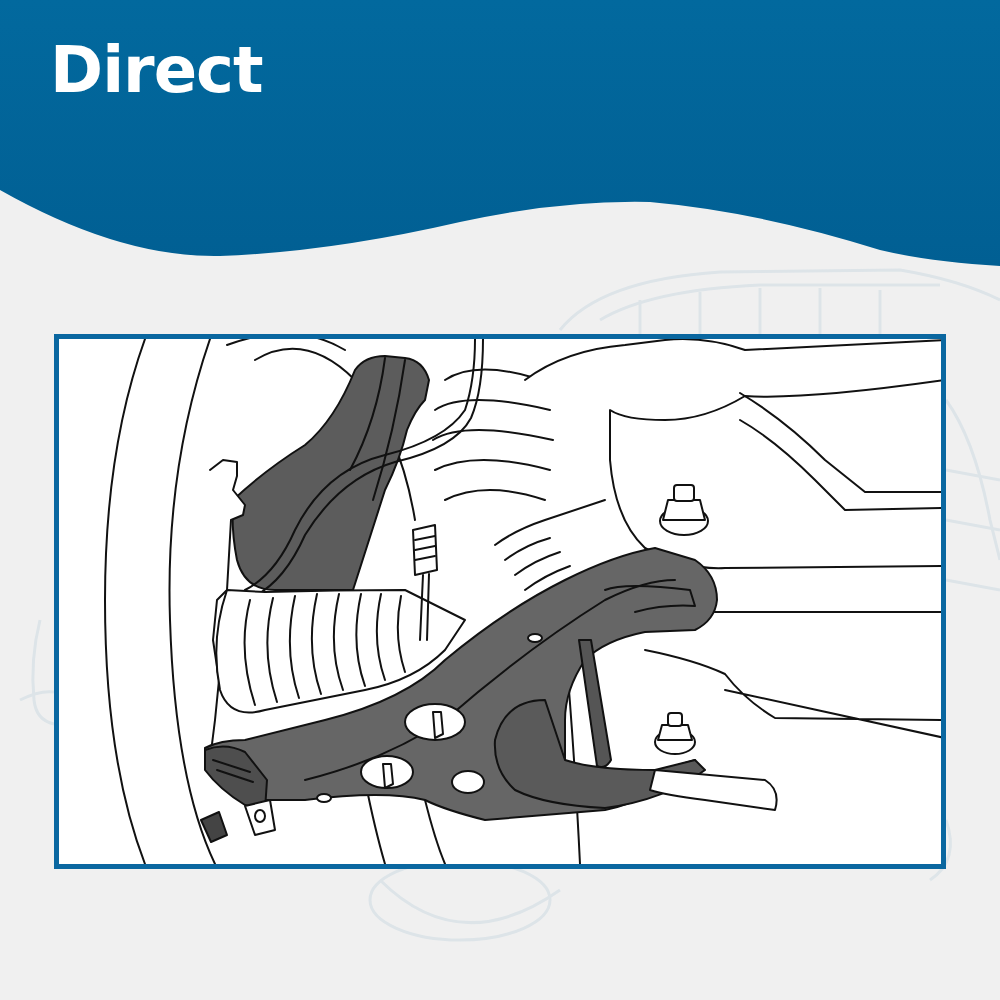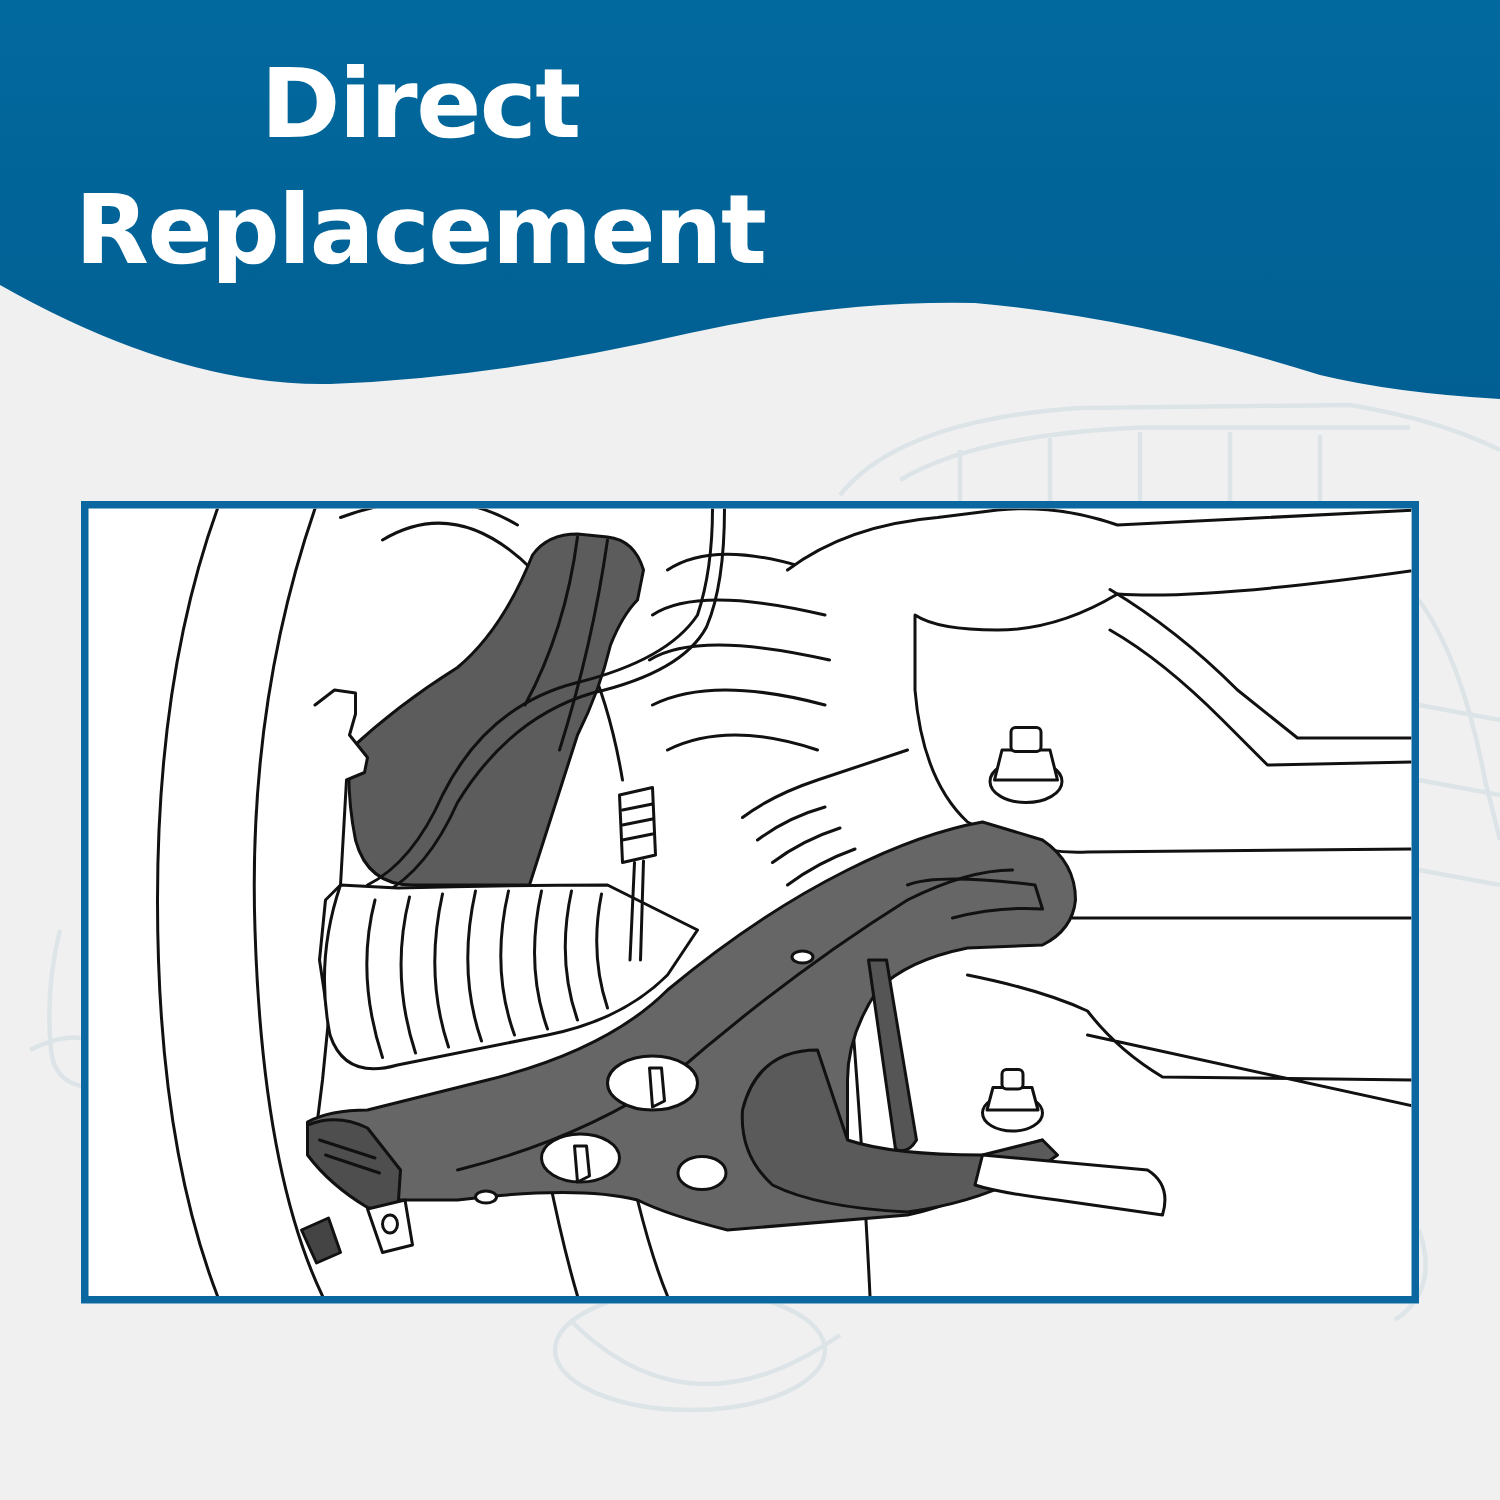--- a/index.html
+++ b/index.html
@@ -1,20 +1,20 @@
 <!DOCTYPE html>
 <html><head>
 <meta charset="utf-8">
 <style>
   html, body { margin: 0; padding: 0; }
   body { width: 1000px; height: 1000px; overflow: hidden; background: #f0f0f0; position: relative; font-family: "DejaVu Sans", sans-serif; }
   .bg-wireframe { position: absolute; left: 0; top: 0; width: 1000px; height: 1000px; }
   .banner { position: absolute; left: 0; top: 0; width: 1000px; height: 280px; }
   .headline { position: absolute; left: 50px; top: 28px; margin: 0; color: #ffffff; font-family: "DejaVu Sans", sans-serif; font-weight: bold; font-size: 64px; line-height: 84px; letter-spacing: -1px; }
-  .headline span { display: block; text-align: center; }
+  .headline span { display: block; }
   .frame { position: absolute; left: 54px; top: 334px; width: 882px; height: 525px; border: 5px solid #0a67a0; background: #ffffff; overflow: hidden; }
   .frame svg { position: absolute; left: 0; top: 0; }
 </style>
 </head>
 <body>
 
 <svg class="bg-wireframe" width="1000" height="1000" viewBox="0 0 1000 1000">
   <g fill="none" stroke="#dbe3e8" stroke-width="3" opacity="0.9">
     <path d="M560 330 Q600 280 720 272 L900 270 Q960 280 1000 300"></path>
     <path d="M600 320 Q650 290 760 285 L940 285"></path>
@@ -34,21 +34,20 @@
     <linearGradient id="bannerGrad" x1="0" y1="0" x2="0" y2="1">
       <stop offset="0" stop-color="#02699e"></stop>
       <stop offset="1" stop-color="#015f93"></stop>
     </linearGradient>
   </defs>
   <path d="M0 0 L1000 0 L1000 266 Q930 262 880 250 Q760 212 650 202 Q560 200 460 222 Q330 252 220 256 Q120 258 0 190 Z" fill="url(#bannerGrad)"></path>
 </svg>
 
 <h1 class="headline">
   <span>Direct</span>
-  <span>Replacement</span>
 </h1>
 
 <div class="frame">
   <svg width="882" height="525" viewBox="54 339 882 525">
     <g fill="none" stroke="#111" stroke-width="2" stroke-linejoin="round" stroke-linecap="round">
 
       <path d="M140 339 Q100 450 100 600 Q100 760 140 864"></path>
       <path d="M205 339 Q160 470 165 620 Q170 780 210 864"></path>
       <path d="M250 360 Q300 330 350 380 Q395 430 410 520"></path>
       <path d="M222 345 Q290 320 340 350"></path>

